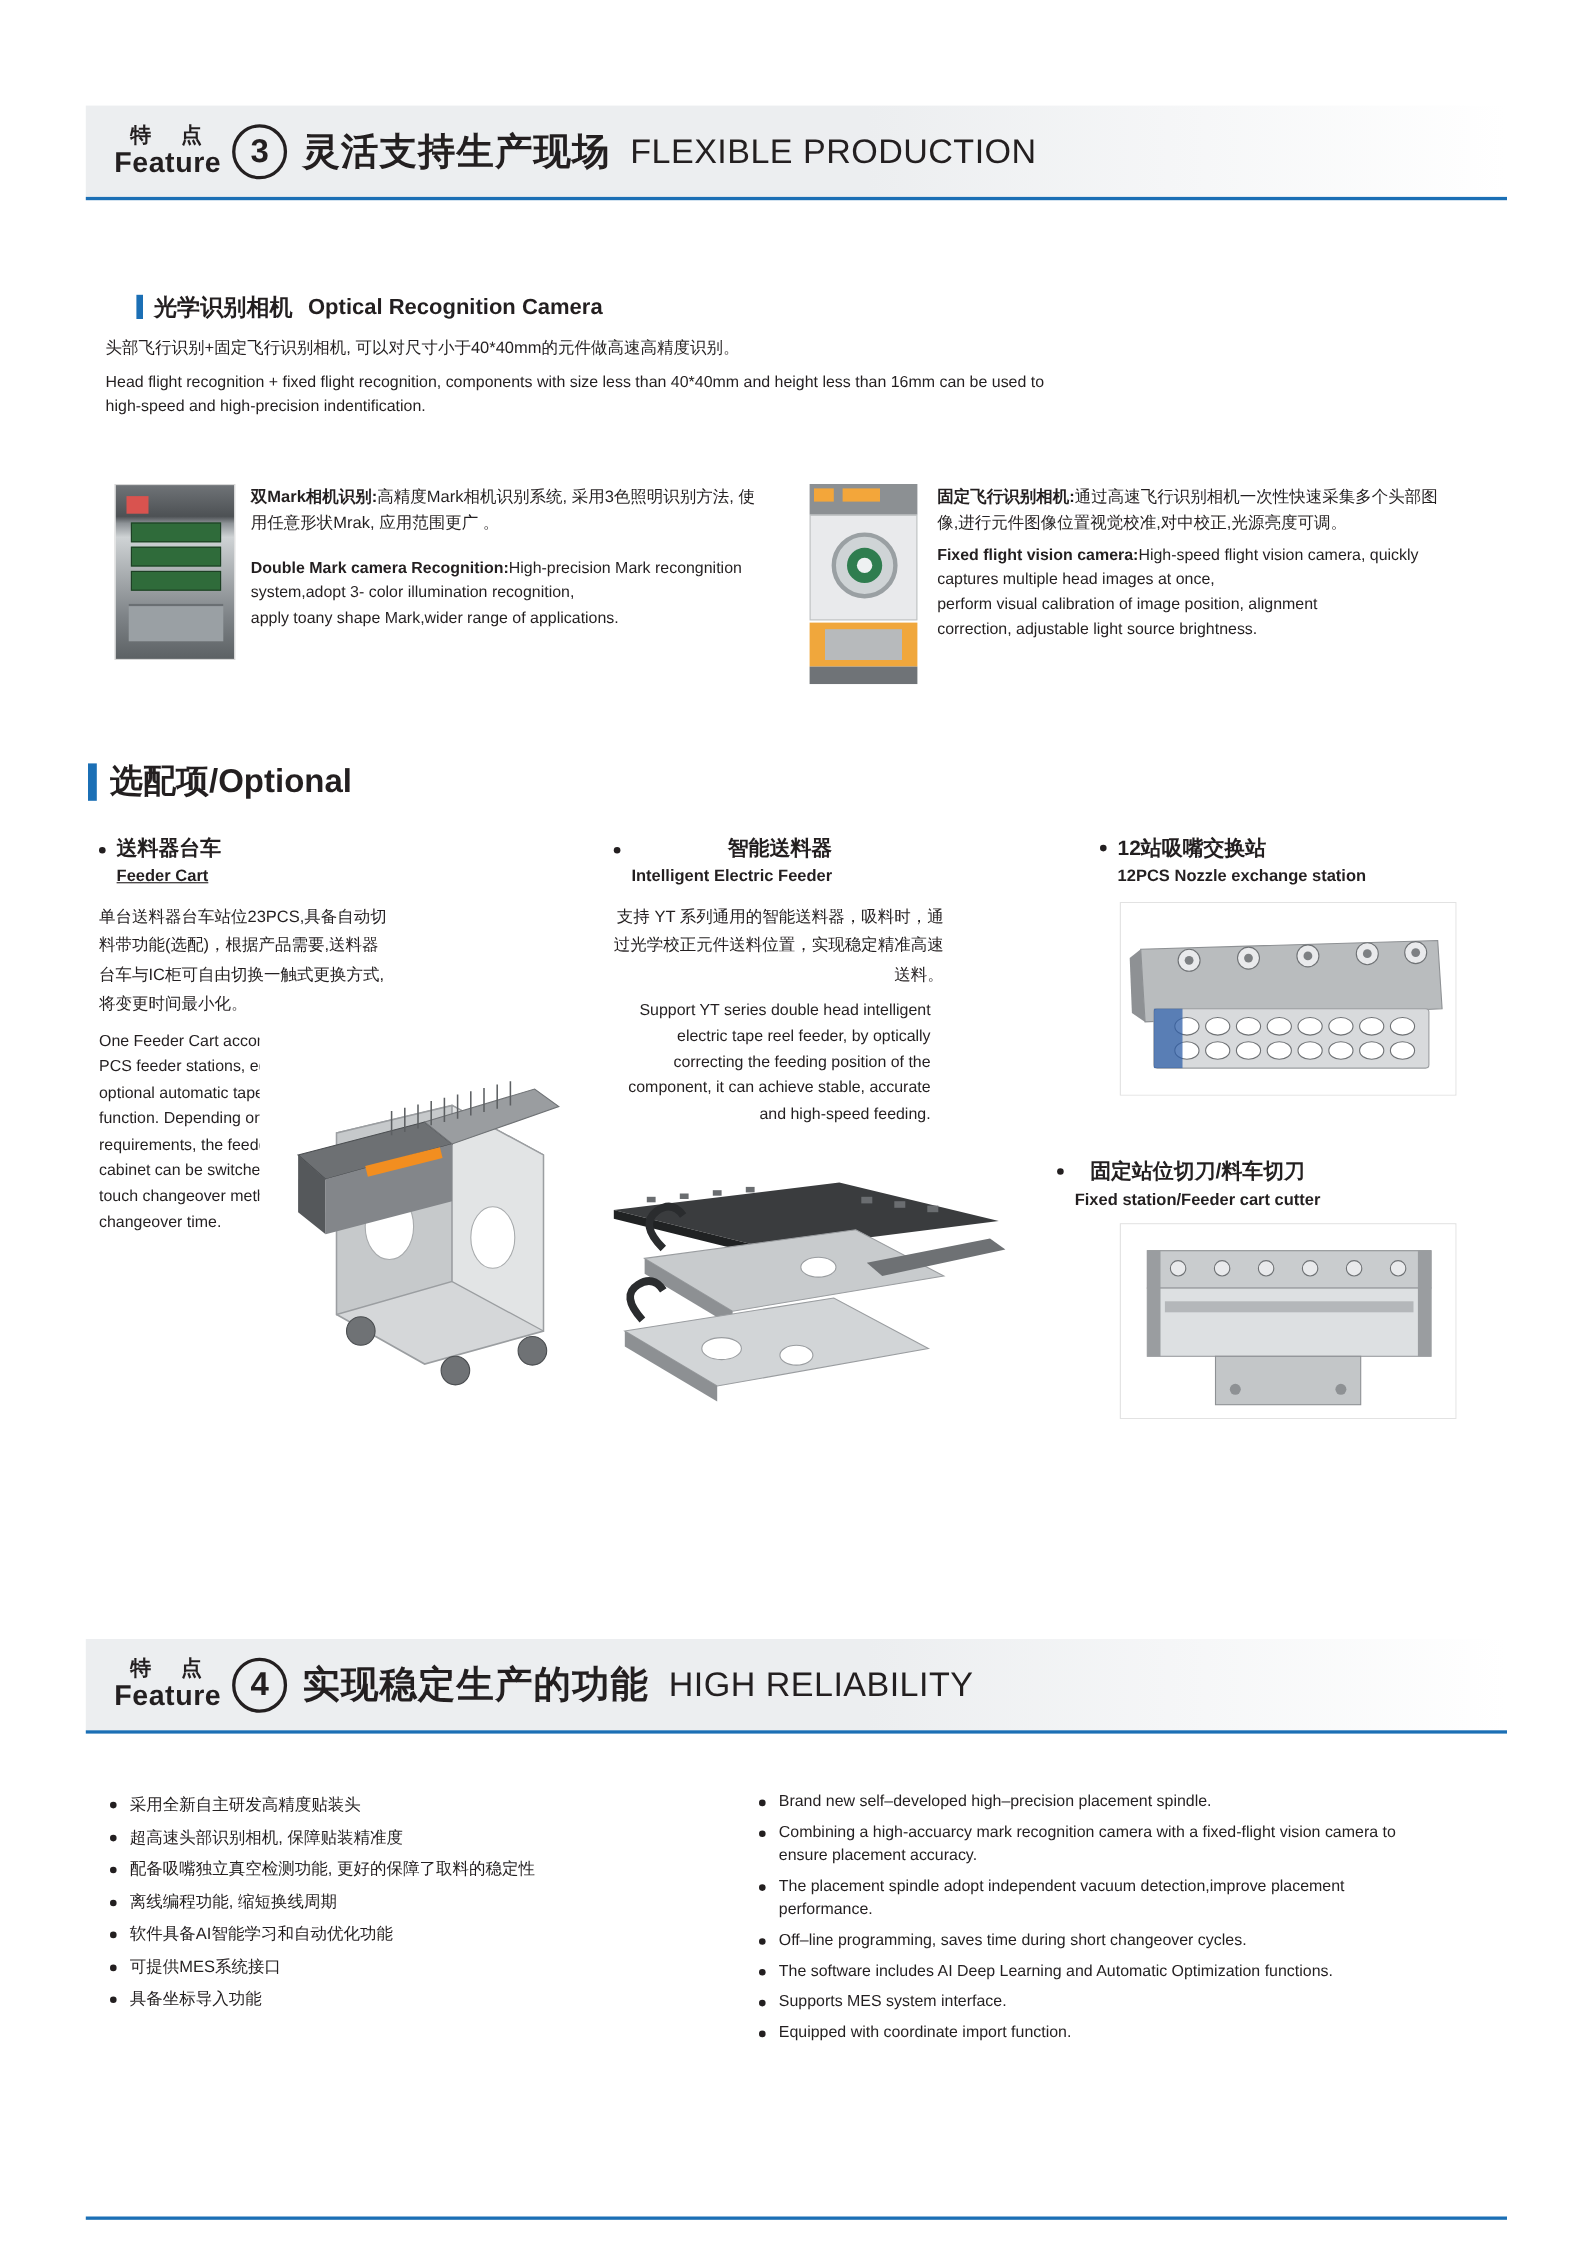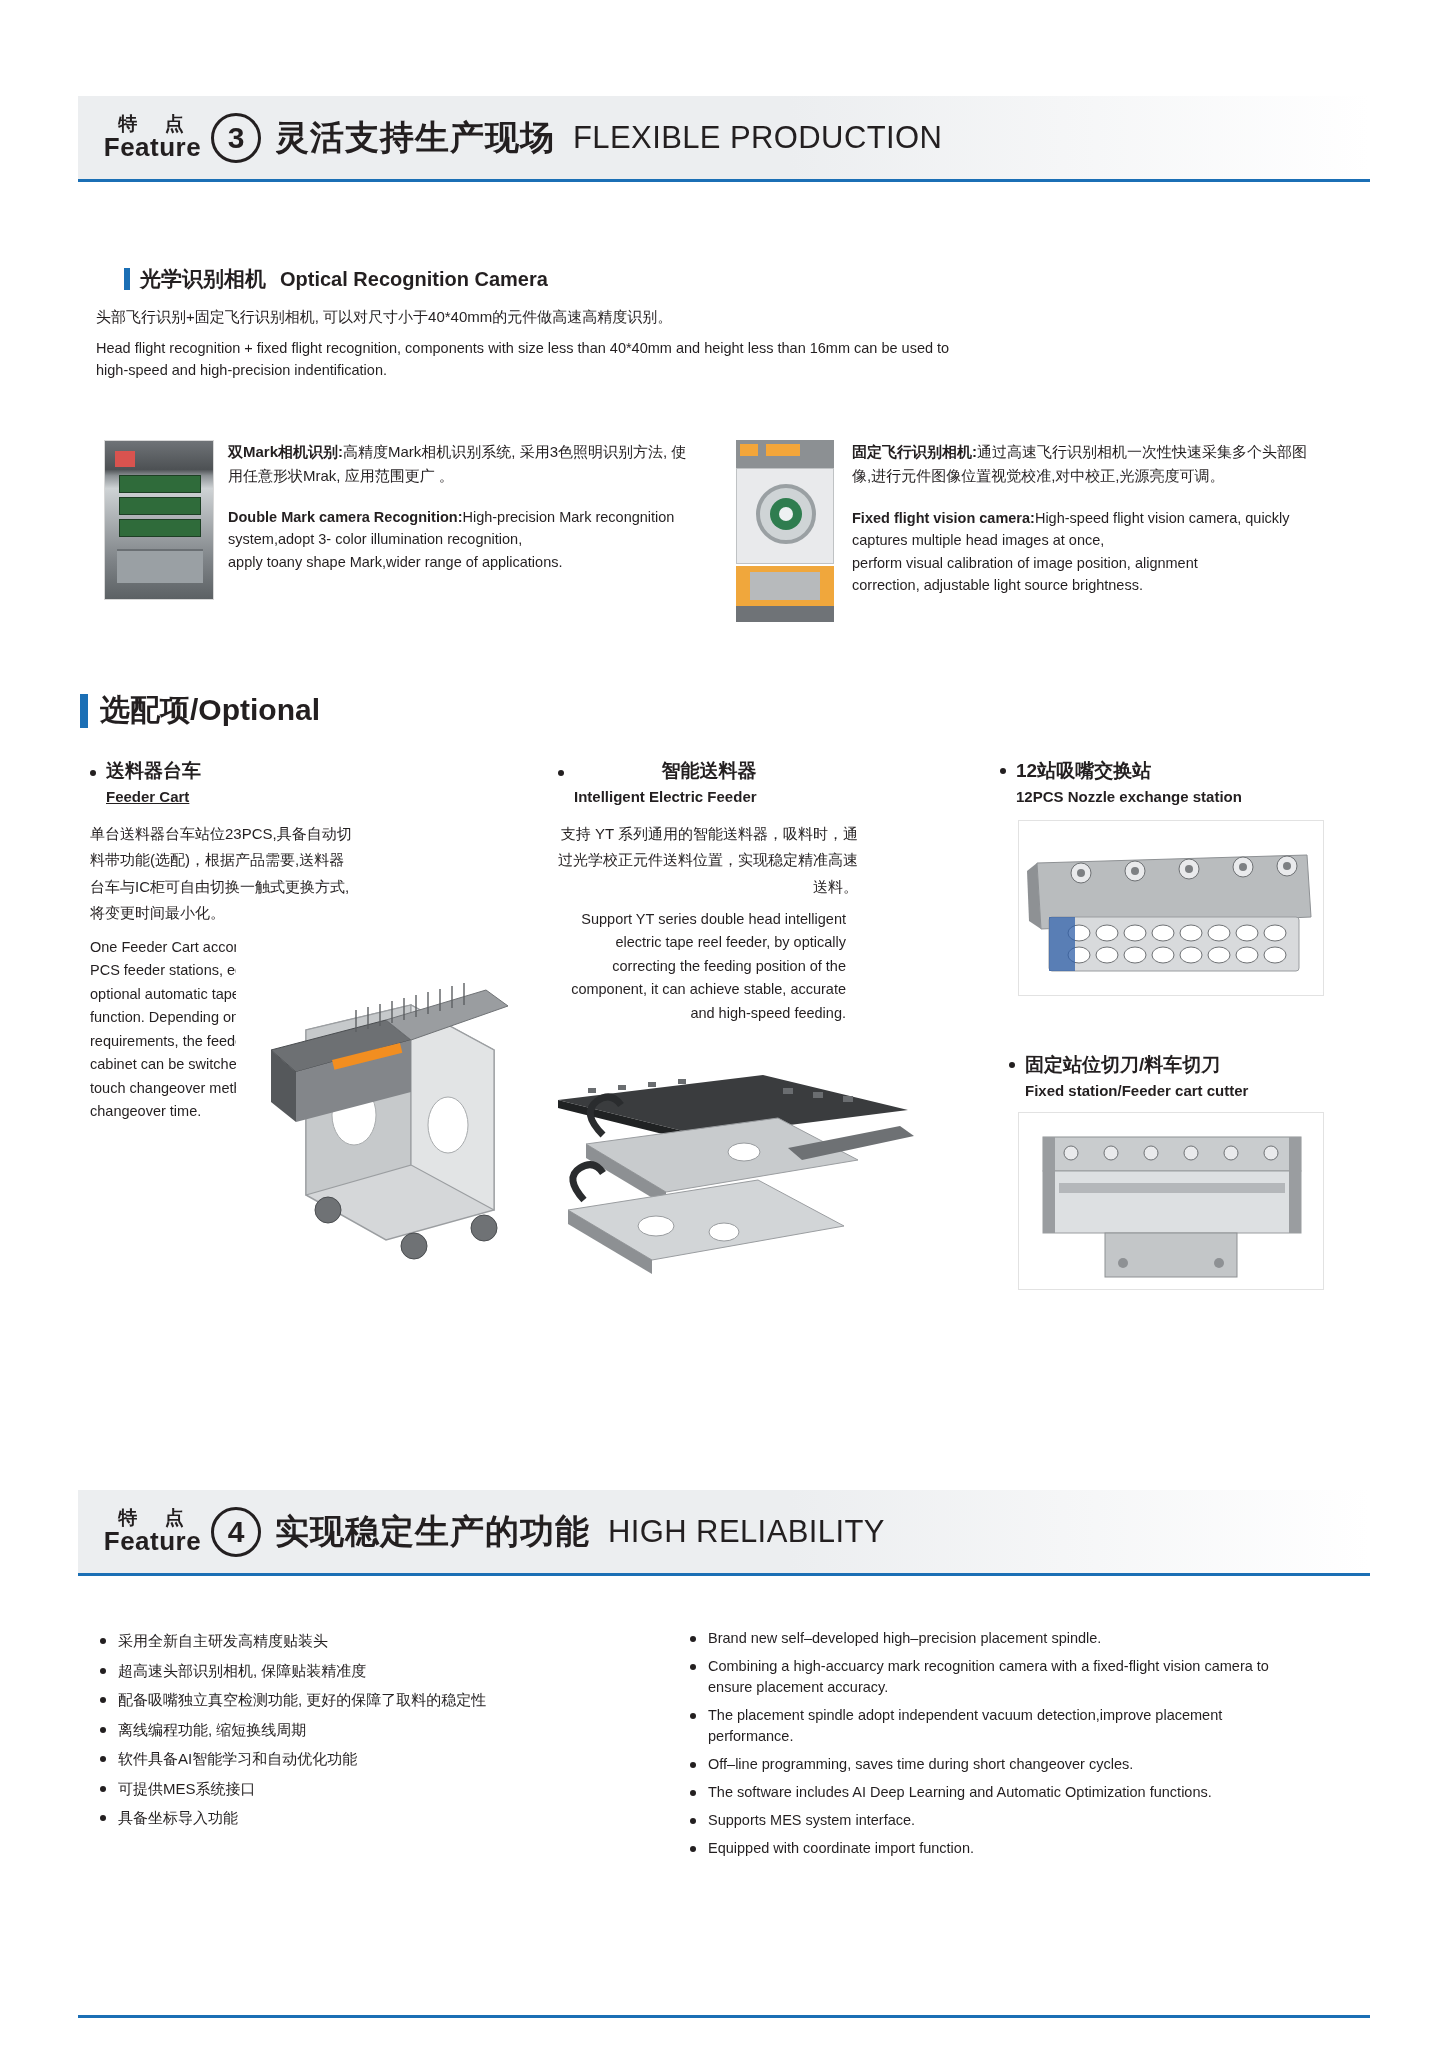--- a/index.html
+++ b/index.html
@@ -126,21 +126,21 @@
   <div style="position:absolute;left:40px;top:58px;width:32px;height:32px;border-radius:50%;background:#2f7d4f;"></div>
   <div style="position:absolute;left:49px;top:67px;width:14px;height:14px;border-radius:50%;background:#eef1f2;"></div>
   <div style="position:absolute;left:6px;top:126px;width:98px;height:40px;background:#f0a73c;"></div>
   <div style="position:absolute;left:20px;top:132px;width:70px;height:28px;background:#b7babc;"></div>
   <div style="position:absolute;left:6px;top:166px;width:98px;height:16px;background:#6f7377;"></div>
 </div>
 <div style="position:absolute;left:852px;top:440px;width:468px;">
   <div class="para-cn">
     <b>固定飞行识别相机:</b><span>通过高速飞行识别相机一次性快速采集多个头部图像,进行元件图像位置视觉校准,对中校正,光源亮度可调。</span>
   </div>
-  <div class="para" style="margin-top:19px;">
+  <div class="para" style="margin-top:6px;">
     <b>Fixed flight vision camera:</b><span>High-speed flight vision camera, quickly captures multiple head images at once,</span>
   </div>
   <div class="para">perform visual calibration of image position, alignment</div>
   <div class="para">correction, adjustable light source brightness.</div>
 </div>
 
 <div style="position:absolute;left:80px;top:690px;display:flex;align-items:center;">
   <div style="width:8px;height:34px;background:#1b6fb5;margin-right:12px;"></div>
   <div style="font-size:30px;font-weight:bold;">选配项/Optional</div>
 </div>
@@ -269,21 +269,21 @@
         <ellipse cx="144" cy="134" rx="11" ry="8"></ellipse>
       <ellipse cx="172" cy="134" rx="11" ry="8"></ellipse>
         <ellipse cx="200" cy="134" rx="11" ry="8"></ellipse>
       <ellipse cx="228" cy="134" rx="11" ry="8"></ellipse>
         <ellipse cx="256" cy="134" rx="11" ry="8"></ellipse>
     </g>
     <rect x="30" y="96" width="26" height="54" fill="#2f5fa8" opacity="0.75"></rect>
   </svg>
 </div>
 
-<div style="position:absolute;left:1009px;top:1052px;width:340px;">
+<div style="position:absolute;left:961px;top:1052px;width:340px;text-align:center;">
   <div style="display:flex;align-items:flex-start;">
     <span class="dot" style="margin-top:10px;margin-right:10px;"></span>
     <div>
       <div class="opt-title-cn">固定站位切刀/料车切刀</div>
       <div class="opt-title-en" style="margin-top:4px;">Fixed station/Feeder cart cutter</div>
     </div>
   </div>
 </div>
 <div class="imgbox" style="position:absolute;left:1018px;top:1112px;width:306px;height:178px;border:1px solid #e2e2e2;">
   <svg width="306" height="178" viewBox="0 0 306 178">

